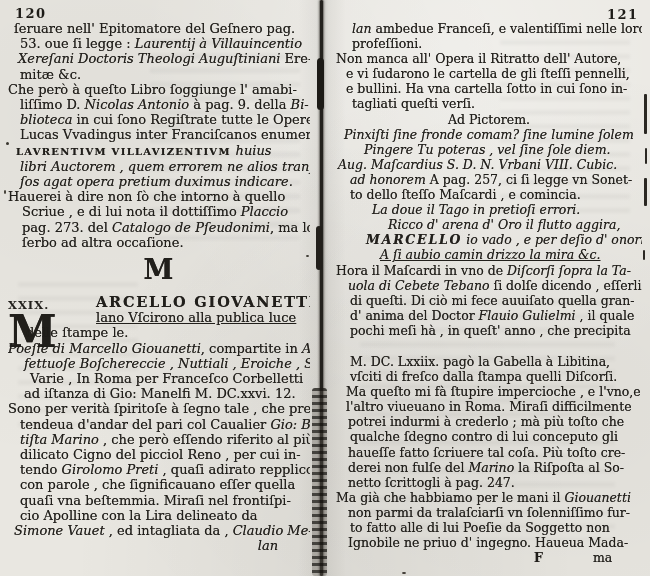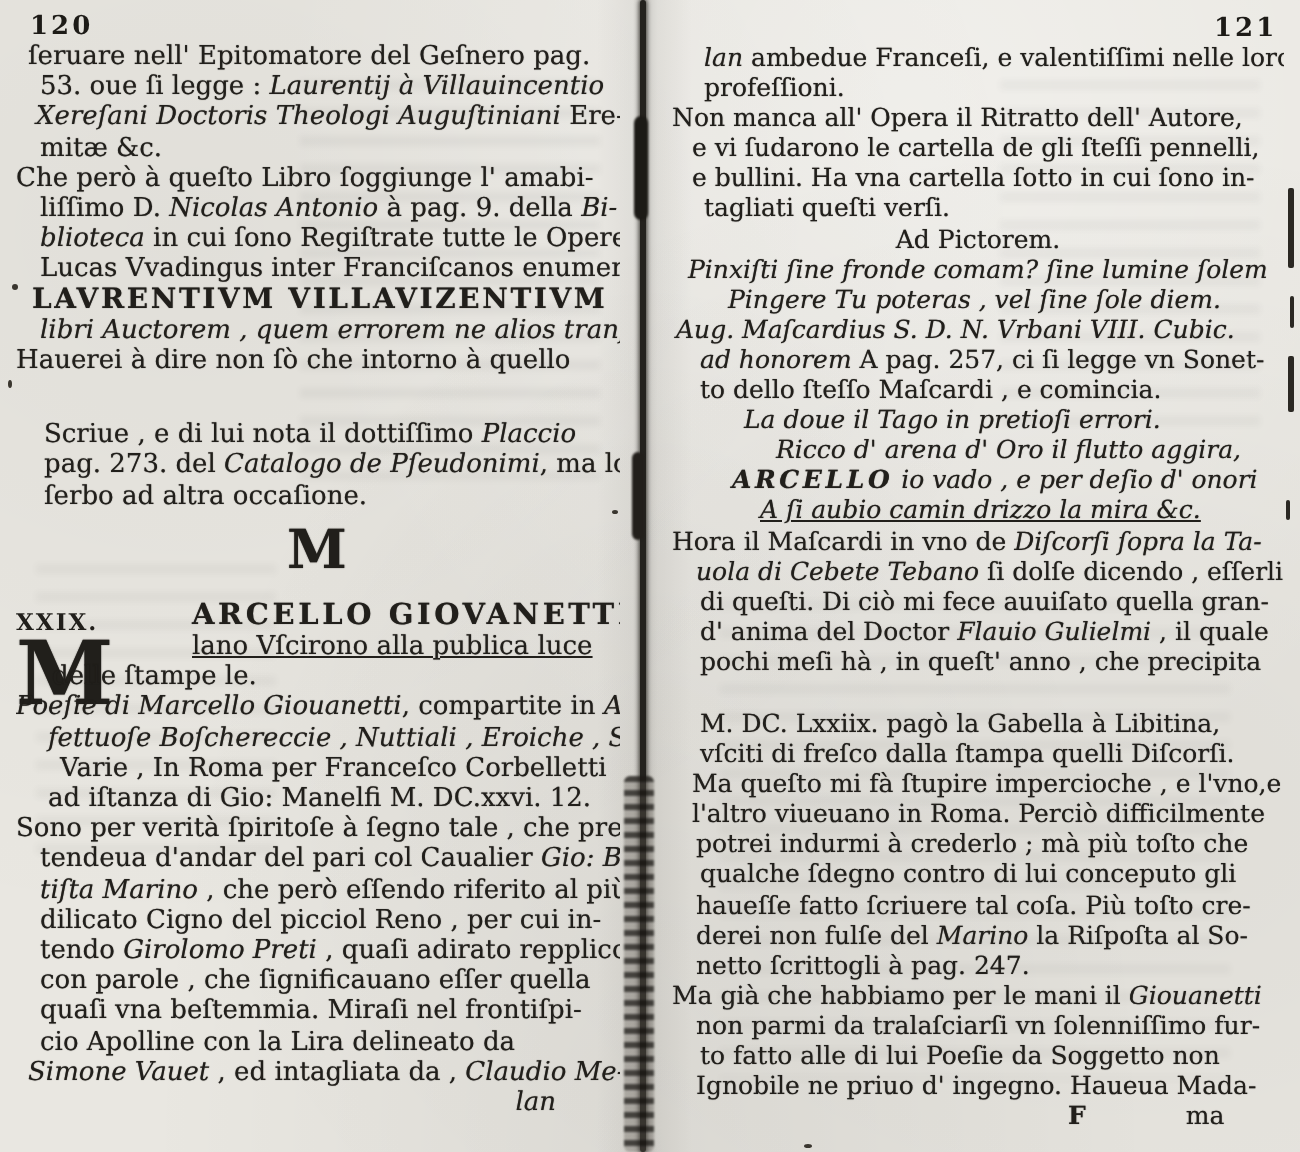--- a/index.html
+++ b/index.html
@@ -19,21 +19,21 @@
   #pn-left{left:15px;top:6px;}
   #pn-right{left:607px;top:7px;}
   .page{position:absolute;overflow:hidden;}
   #page-left{left:8px;top:21px;width:302px;height:548px;}
   #page-right{left:336px;top:21px;width:306px;height:552px;}
   .ln{white-space:nowrap;text-shadow:0 0 0.5px rgba(25,22,18,0.65);}
   #page-left .ln{font-size:13px;line-height:15.2px;}
   #page-right .ln{font-size:12.5px;line-height:15.1px;}
   .s-r{font-style:normal;}
   .s-i{font-style:italic;}
-  .s-c{font-weight:bold;letter-spacing:1.3px;font-size:14px;}
+  .s-c{font-weight:bold;letter-spacing:1.3px;font-size:10px;}
   .s-ic{font-style:italic;font-weight:bold;letter-spacing:1.8px;}
   .dc .s-c{font-size:14.5px;letter-spacing:1.8px;}
   .al-c{text-align:center;}
   .al-r{text-align:right;padding-right:32px;}
   .mhead{text-align:center;font-size:27px;line-height:28px;font-weight:bold;
          margin:6px 0 10px 0;letter-spacing:1px;text-shadow:0 0 0.6px rgba(20,18,15,0.8);}
   .dcfloat{float:left;width:88px;height:30px;display:flex;align-items:flex-start;flex-direction:column;}
   .xxix{font-size:11.5px;font-weight:bold;letter-spacing:1px;margin:4px 7px 0 0;}
   .cap{font-size:44px;line-height:40px;font-weight:bold;text-shadow:0 0 0.6px rgba(20,18,15,0.8);}
   .sig{display:flex;}
@@ -85,22 +85,23 @@
       <div class="ln" style="padding-left: 6px;"><span class="s-r">ſeruare nell' Epitomatore del Geſnero pag.</span></div>
       <div class="ln" style="padding-left: 12px;"><span class="s-r">53. oue ſi legge : </span><span class="s-i">Laurentij à Villauincentio</span></div>
       <div class="ln" style="padding-left: 10px;"><span class="s-i">Xereſani Doctoris Theologi Auguſtiniani </span><span class="s-r">Ere-</span></div>
       <div class="ln" style="padding-left: 12px;"><span class="s-r">mitæ &amp;c.</span></div>
       <div class="ln"><span class="s-r">Che però à queſto Libro ſoggiunge l' amabi-</span></div>
       <div class="ln" style="padding-left: 12px;"><span class="s-r">liſſimo D. </span><span class="s-i">Nicolas Antonio</span><span class="s-r"> à pag. 9. della </span><span class="s-i">Bi-</span></div>
       <div class="ln" style="padding-left: 12px;"><span class="s-i">blioteca</span><span class="s-r"> in cui ſono Regiſtrate tutte le Opere.</span></div>
       <div class="ln" style="padding-left: 12px;"><span class="s-r">Lucas Vvadingus inter Franciſcanos enumerat</span></div>
       <div class="ln" style="padding-left: 8px;"><span class="s-c">LAVRENTIVM VILLAVIZENTIVM </span><span class="s-i">huius</span></div>
       <div class="ln" style="padding-left: 12px;"><span class="s-i">libri Auctorem , quem errorem ne alios tranſuer-</span></div>
+      <div class="ln" style="padding-left: 12px;"><span class="s-i">ſos agat opera pretium duximus indicare.</span></div>
       <div class="ln"><span class="s-r">Hauerei à dire non ſò che intorno à quello</span></div>
-      <div class="ln" style="padding-left: 14px; margin-top: 22px;"><span class="s-r">Scriue , e di lui nota il dottiſſimo </span><span class="s-i">Placcio</span></div>
+      <div class="ln" style="padding-left: 14px;"><span class="s-r">Scriue , e di lui nota il dottiſſimo </span><span class="s-i">Placcio</span></div>
       <div class="ln" style="padding-left: 14px;"><span class="s-r">pag. 273. del </span><span class="s-i">Catalogo de Pſeudonimi</span><span class="s-r">, ma lo</span></div>
       <div class="ln" style="padding-left: 14px;"><span class="s-r">ſerbo ad altra occaſione.</span></div>
       <div class="mhead">M</div>
       <div class="dcfloat">
         <span class="xxix">XXIX.</span>
         <span class="cap">M</span>
       </div>
       <div class="ln dc"><span class="s-c">ARCELLO GIOVANETTI.</span></div>
       <div class="ln dc" style="padding-left: 8px; text-decoration: underline;"><span class="s-r">lano Vſcirono alla publica luce</span></div>
       <div class="ln" style="padding-left: 18px;"><span class="s-r">delle ſtampe le.</span></div>
@@ -127,31 +128,31 @@
       <div class="ln" style="padding-left: 10px;"><span class="s-r">e bullini. Ha vna cartella ſotto in cui ſono in-</span></div>
       <div class="ln" style="padding-left: 16px;"><span class="s-r">tagliati queſti verſi.</span></div>
       <div class="ln al-c"><span class="s-r">Ad Pictorem.</span></div>
       <div class="ln" style="padding-left: 8px;"><span class="s-i">Pinxiſti ſine fronde comam? ſine lumine ſolem</span></div>
       <div class="ln" style="padding-left: 28px;"><span class="s-i">Pingere Tu poteras , vel ſine ſole diem.</span></div>
       <div class="ln" style="padding-left: 2px;"><span class="s-i">Aug. Maſcardius S. D. N. Vrbani VIII. Cubic.</span></div>
       <div class="ln" style="padding-left: 14px;"><span class="s-i">ad honorem</span><span class="s-r"> A pag. 257, ci ſi legge vn Sonet-</span></div>
       <div class="ln" style="padding-left: 14px;"><span class="s-r">to dello ſteſſo Maſcardi , e comincia.</span></div>
       <div class="ln" style="padding-left: 36px;"><span class="s-i">La doue il Tago in pretioſi errori.</span></div>
       <div class="ln" style="padding-left: 52px;"><span class="s-i">Ricco d' arena d' Oro il flutto aggira,</span></div>
-      <div class="ln" style="padding-left: 30px;"><span class="s-ic">ARCELLO</span><span class="s-i"> io vado , e per deſio d' onori</span></div>
+      <div class="ln" style="padding-left: 30px;"><span class="s-ic">MARCELLO</span><span class="s-i"> io vado , e per deſio d' onori</span></div>
       <div class="ln" style="padding-left: 44px; text-decoration: underline;"><span class="s-i">A ſi aubio camin drizzo la mira &amp;c.</span></div>
       <div class="ln"><span class="s-r">Hora il Maſcardi in vno de </span><span class="s-i">Diſcorſi ſopra la Ta-</span></div>
       <div class="ln" style="padding-left: 12px;"><span class="s-i">uola di Cebete Tebano</span><span class="s-r"> ſi dolſe dicendo , eſſerli</span></div>
       <div class="ln" style="padding-left: 14px;"><span class="s-r">di queſti. Di ciò mi fece auuiſato quella gran-</span></div>
       <div class="ln" style="padding-left: 14px;"><span class="s-r">d' anima del Doctor </span><span class="s-i">Flauio Gulielmi</span><span class="s-r"> , il quale</span></div>
       <div class="ln" style="padding-left: 14px;"><span class="s-r">pochi meſi hà , in queſt' anno , che precipita</span></div>
       <div class="ln" style="padding-left: 14px; margin-top: 16px;"><span class="s-r">M. DC. Lxxiix. pagò la Gabella à Libitina,</span></div>
       <div class="ln" style="padding-left: 14px;"><span class="s-r">vſciti di freſco dalla ſtampa quelli Diſcorſi.</span></div>
       <div class="ln" style="padding-left: 10px;"><span class="s-r">Ma queſto mi fà ſtupire impercioche , e l'vno,e</span></div>
-      <div class="ln" style="padding-left: 10px;"><span class="s-r">l'altro viueuano in Roma. Perciò difficilmente</span></div>
+      <div class="ln" style="padding-left: 10px;"><span class="s-r">l'altro viueuano in Roma. Miraſi difficilmente</span></div>
       <div class="ln" style="padding-left: 12px;"><span class="s-r">potrei indurmi à crederlo ; mà più toſto che</span></div>
       <div class="ln" style="padding-left: 14px;"><span class="s-r">qualche ſdegno contro di lui conceputo gli</span></div>
       <div class="ln" style="padding-left: 12px;"><span class="s-r">haueſſe fatto ſcriuere tal coſa. Più toſto cre-</span></div>
       <div class="ln" style="padding-left: 12px;"><span class="s-r">derei non fulſe del </span><span class="s-i">Marino</span><span class="s-r"> la Riſpoſta al So-</span></div>
       <div class="ln" style="padding-left: 12px;"><span class="s-r">netto ſcrittogli à pag. 247.</span></div>
       <div class="ln"><span class="s-r">Ma già che habbiamo per le mani il </span><span class="s-i">Giouanetti</span></div>
       <div class="ln" style="padding-left: 12px;"><span class="s-r">non parmi da tralaſciarſi vn ſolenniſſimo fur-</span></div>
       <div class="ln" style="padding-left: 14px;"><span class="s-r">to fatto alle di lui Poeſie da Soggetto non</span></div>
       <div class="ln" style="padding-left: 12px;"><span class="s-r">Ignobile ne priuo d' ingegno. Haueua Mada-</span></div>
       <div class="ln sig">

